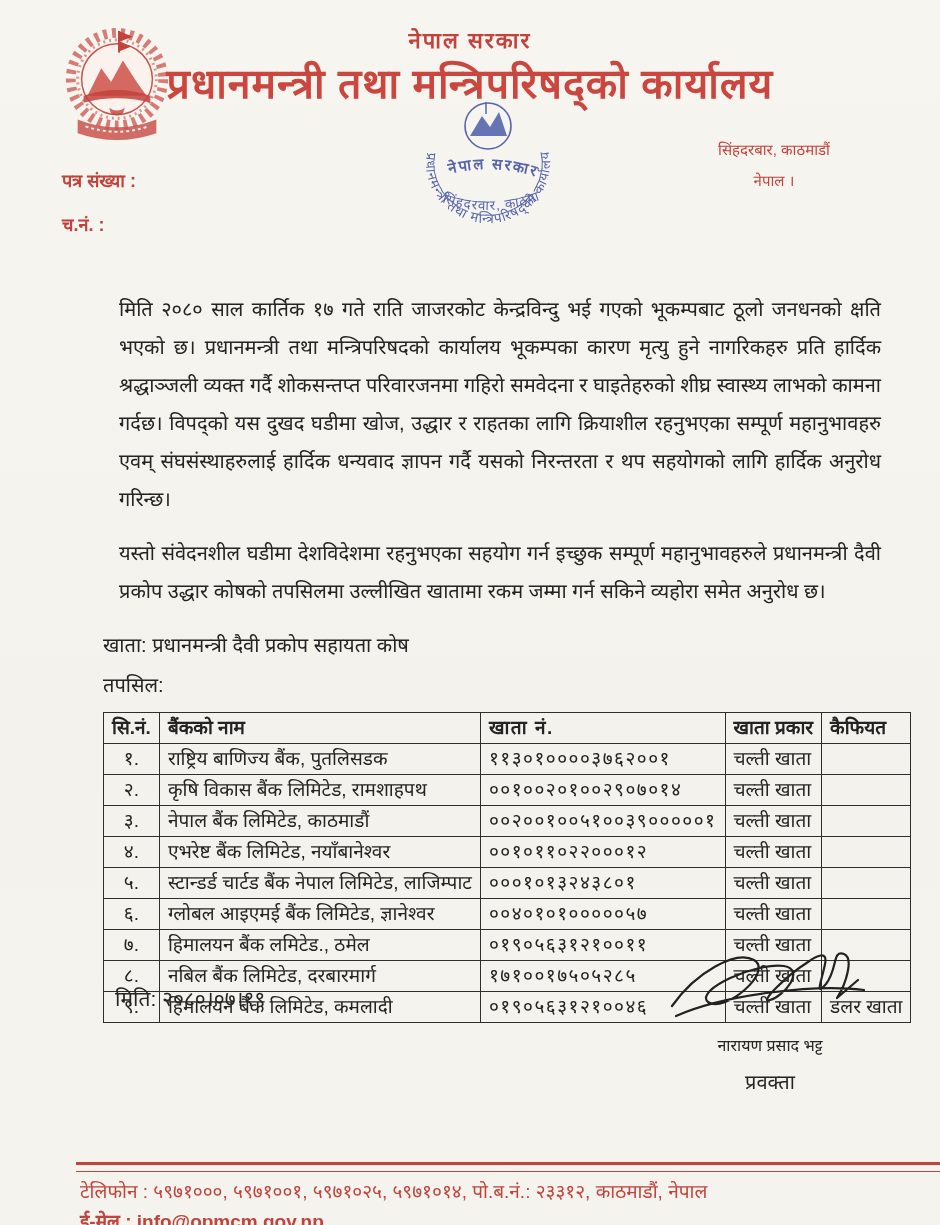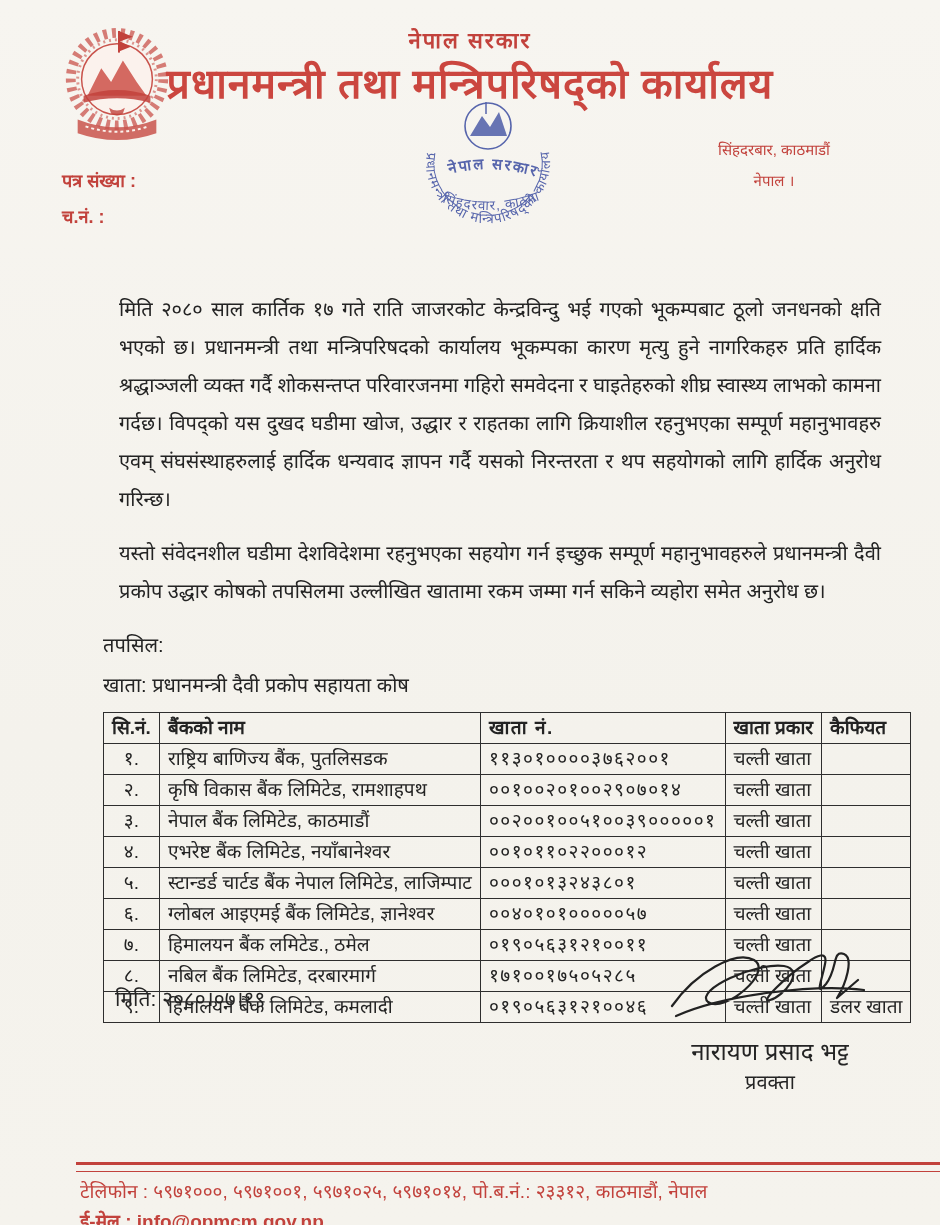--- a/index.html
+++ b/index.html
@@ -18,21 +18,21 @@
   .office-title {
     position:absolute; left:0; top:54px; width:940px; text-align:center;
     font-size:41px; font-weight:bold; color:#cb463f; letter-spacing:1px;
   }
   .stamp { position:absolute; left:402px; top:96px; width:172px; height:150px; opacity:.88; }
   .address {
     position:absolute; left:659px; top:134px; width:230px; text-align:center;
     font-size:15px; font-weight:normal; color:#c2423c; line-height:31px;
   }
   .letter-no { position:absolute; left:62px; top:168px; font-size:18px; font-weight:bold; color:#c2423c; }
-  .ref-no    { position:absolute; left:62px; top:204px; font-size:18px; font-weight:bold; color:#c2423c; }
+  .ref-no    { position:absolute; left:62px; top:212px; font-size:18px; font-weight:bold; color:#c2423c; }
   .notice-title {
     position:absolute; left:0; top:227px; width:940px; text-align:center;
     font-size:24px; font-weight:bold; color:#1c1c1c; letter-spacing:1px;
   }
   
   .content { position:absolute; left:103px; top:274px; width:794px; font-size:20px; line-height:38px; color:#232323; }
   .content p { margin:16px; text-align:justify; }
   .label-line { margin-top:2px; }
   
   table.banks { border-collapse:collapse; width:100%; margin-top:8px; font-size:19px; }
@@ -42,21 +42,21 @@
   }
   table.banks th { font-weight:bold; }
   .col-sn  { width:40px;  text-align:center !important; }
   .col-bank{ width:330px; }
   .col-acc { width:246px; letter-spacing:1.5px; }
   .col-type{ width:100px; }
   .col-rem { width:78px;  }
   
   .date-line { position:absolute; left:115px; top:984px; font-size:21px; color:#242424; }
   .sig-scribble { position:absolute; left:662px; top:942px; width:210px; height:92px; }
-  .sig-name  { position:absolute; left:640px; top:1034px; width:260px; text-align:center; font-size:24px; color:#242424; }
+  .sig-name  { position:absolute; left:640px; top:1034px; width:260px; text-align:center; font-size:16px; color:#242424; }
   .sig-title { position:absolute; left:640px; top:1068px; width:260px; text-align:center; font-size:20px; color:#242424; }
   
   .footer-rule {
     position:absolute; left:76px; top:1162px; width:864px; height:6px;
     border-top:3px solid #c2423c; border-bottom:1px solid #c2423c;
   }
   .footer-phone { position:absolute; left:80px; top:1178px; font-size:19px; font-weight:normal; color:#c2423c; }
   .footer-email { position:absolute; left:80px; top:1208px; font-size:19px; font-weight:bold; color:#c2423c; }
 </style>
 </head>
@@ -110,22 +110,22 @@
     <div>नेपाल ।</div>
   </div>
 
   <div class="letter-no">पत्र संख्या :</div>
   <div class="ref-no">च.नं. :</div>
 
 
   <div class="content">
     <p>मिति २०८० साल कार्तिक १७ गते राति जाजरकोट केन्द्रविन्दु भई गएको भूकम्पबाट ठूलो जनधनको क्षति भएको छ। प्रधानमन्त्री तथा मन्त्रिपरिषदको कार्यालय भूकम्पका कारण मृत्यु हुने नागरिकहरु प्रति हार्दिक श्रद्धाञ्जली व्यक्त गर्दै शोकसन्तप्त परिवारजनमा गहिरो समवेदना र घाइतेहरुको शीघ्र स्वास्थ्य लाभको कामना गर्दछ। विपद्को यस दुखद घडीमा खोज, उद्धार र राहतका लागि क्रियाशील रहनुभएका सम्पूर्ण महानुभावहरु एवम् संघसंस्थाहरुलाई हार्दिक धन्यवाद ज्ञापन गर्दै यसको निरन्तरता र थप सहयोगको लागि हार्दिक अनुरोध गरिन्छ।</p>
     <p>यस्तो संवेदनशील घडीमा देशविदेशमा रहनुभएका सहयोग गर्न इच्छुक सम्पूर्ण महानुभावहरुले प्रधानमन्त्री दैवी प्रकोप उद्धार कोषको तपसिलमा उल्लीखित खातामा रकम जम्मा गर्न सकिने व्यहोरा समेत अनुरोध छ।</p>
+    <div class="label-line">खाता: प्रधानमन्त्री दैवी प्रकोप सहायता कोष</div>
     <div class="label-line">तपसिल:</div>
-    <div class="label-line">खाता: प्रधानमन्त्री दैवी प्रकोप सहायता कोष</div>
 
     <table class="banks">
       <thead>
         <tr>
           <th class="col-sn">सि.नं.</th>
           <th class="col-bank">बैंकको नाम</th>
           <th class="col-acc">खाता नं.</th>
           <th class="col-type">खाता प्रकार</th>
           <th class="col-rem">कैफियत</th>
         </tr>

